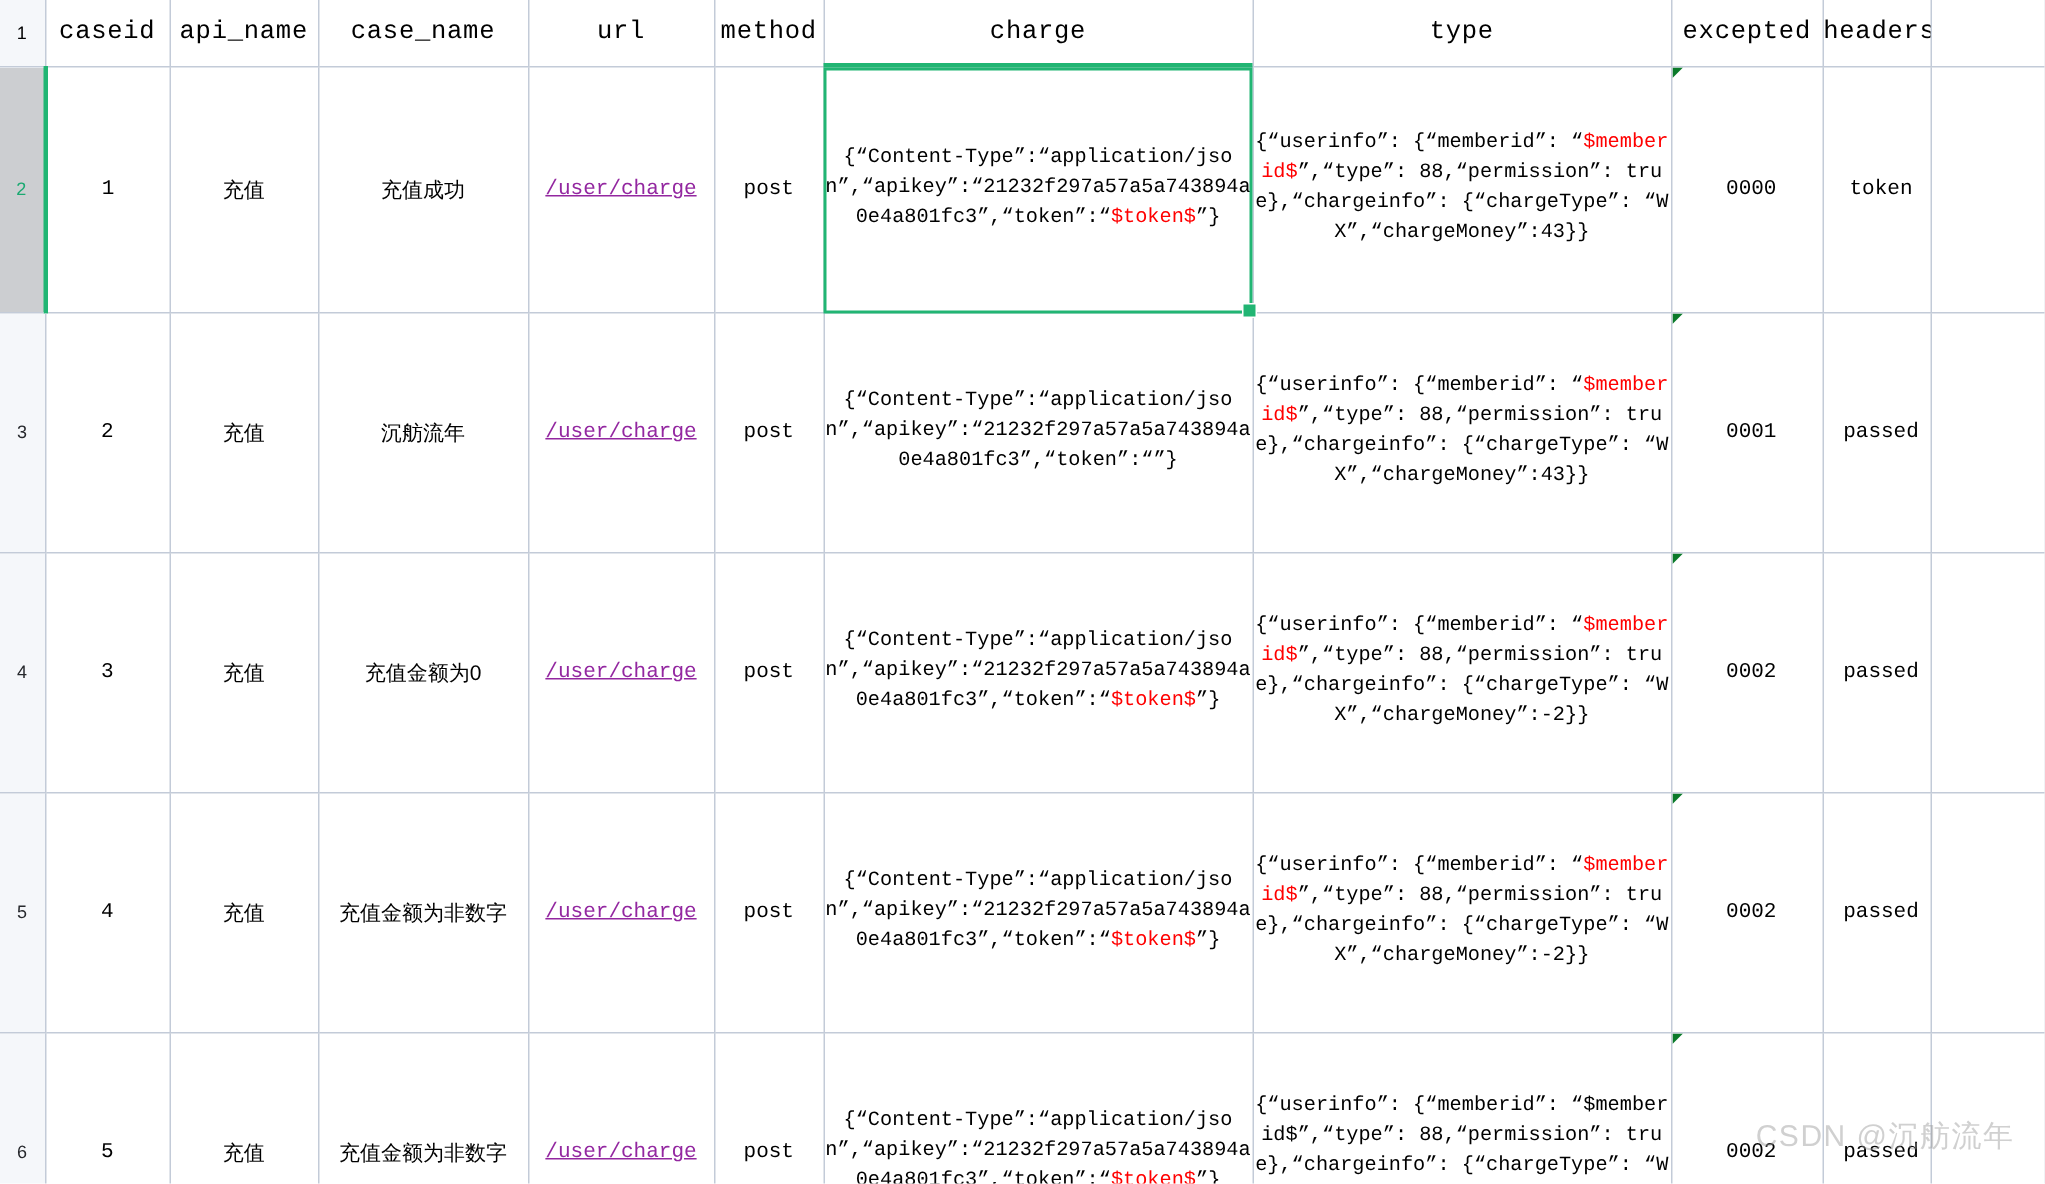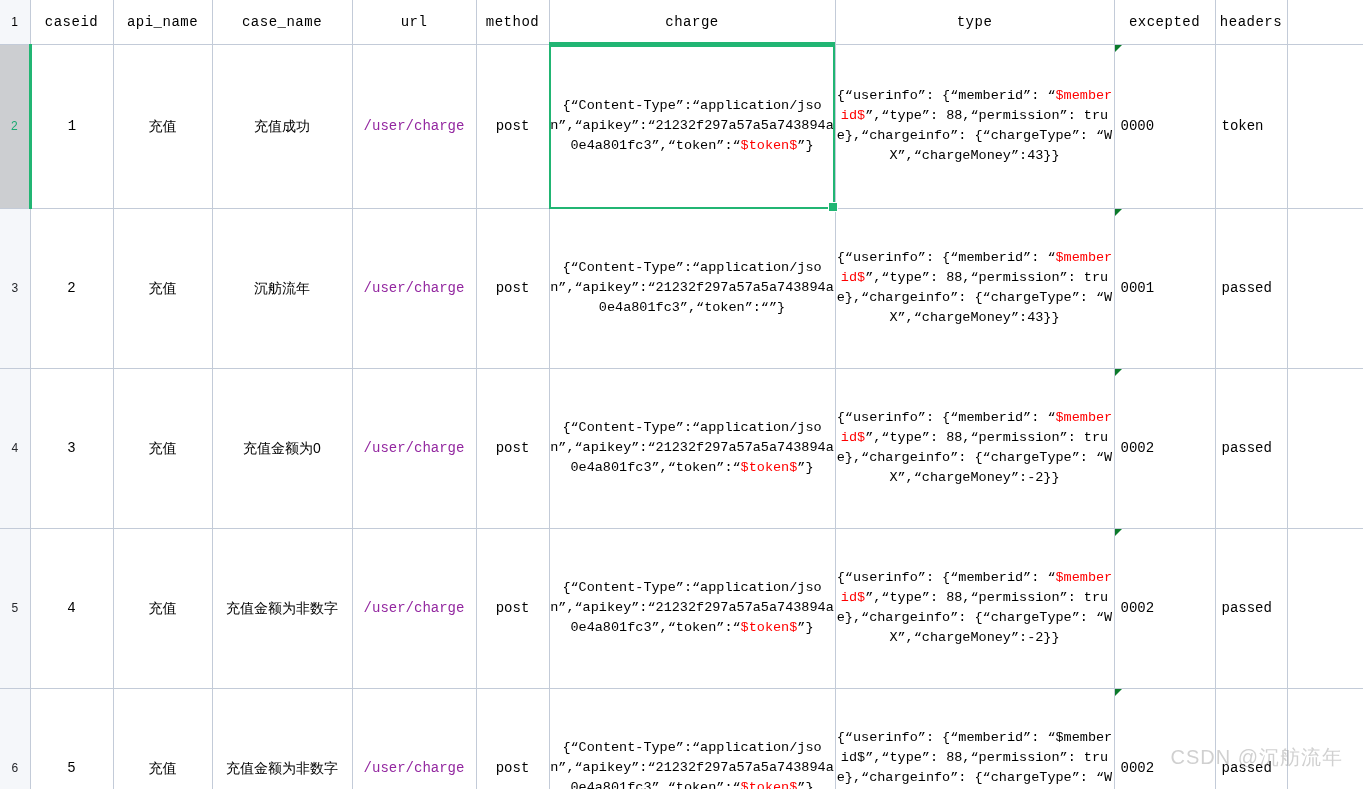--- a/index.html
+++ b/index.html
@@ -49,21 +49,21 @@
   .rowhead.selected {
     background: #ccced1;
     color: #1aa971;
     border-right: 3px solid #21b573;
   }
 
   
   tr.hdr td {
     height: 44px;
     text-align: center;
-    font-size: 14px;
+    font-size: 17px;
     font-family: "Liberation Mono", "DejaVu Sans Mono", monospace;
     color: #000000;
     letter-spacing: .5px;
     border-bottom: 1px solid #c3cbd8;
   }
   tr.hdr td.rowhead { font-family: "Liberation Sans", sans-serif; font-size: 12px; }
 
   
   td.cell {
     text-align: center;
@@ -76,24 +76,25 @@
   td.cell.cn {
     font-family: "Liberation Sans", "DejaVu Sans", sans-serif;
     font-size: 14px;
   }
   td.cell.wrap {
     font-size: 13.5px;
     line-height: 20px;
     word-break: break-all;
     white-space: normal;
   }
-  td.cell.left { text-align: left; padding-left: 6px; }
+  td.cell.left { text-align: center; padding-left: 6px; }
 
   .link {
     color: #9327a0;
+    text-decoration: underline;
     cursor: pointer;
   }
   .tok { color: #ff0000; }
 
   
   td.marker { position: relative; }
   td.marker::before {
     content: "";
     position: absolute;
     top: 0; left: 0;

